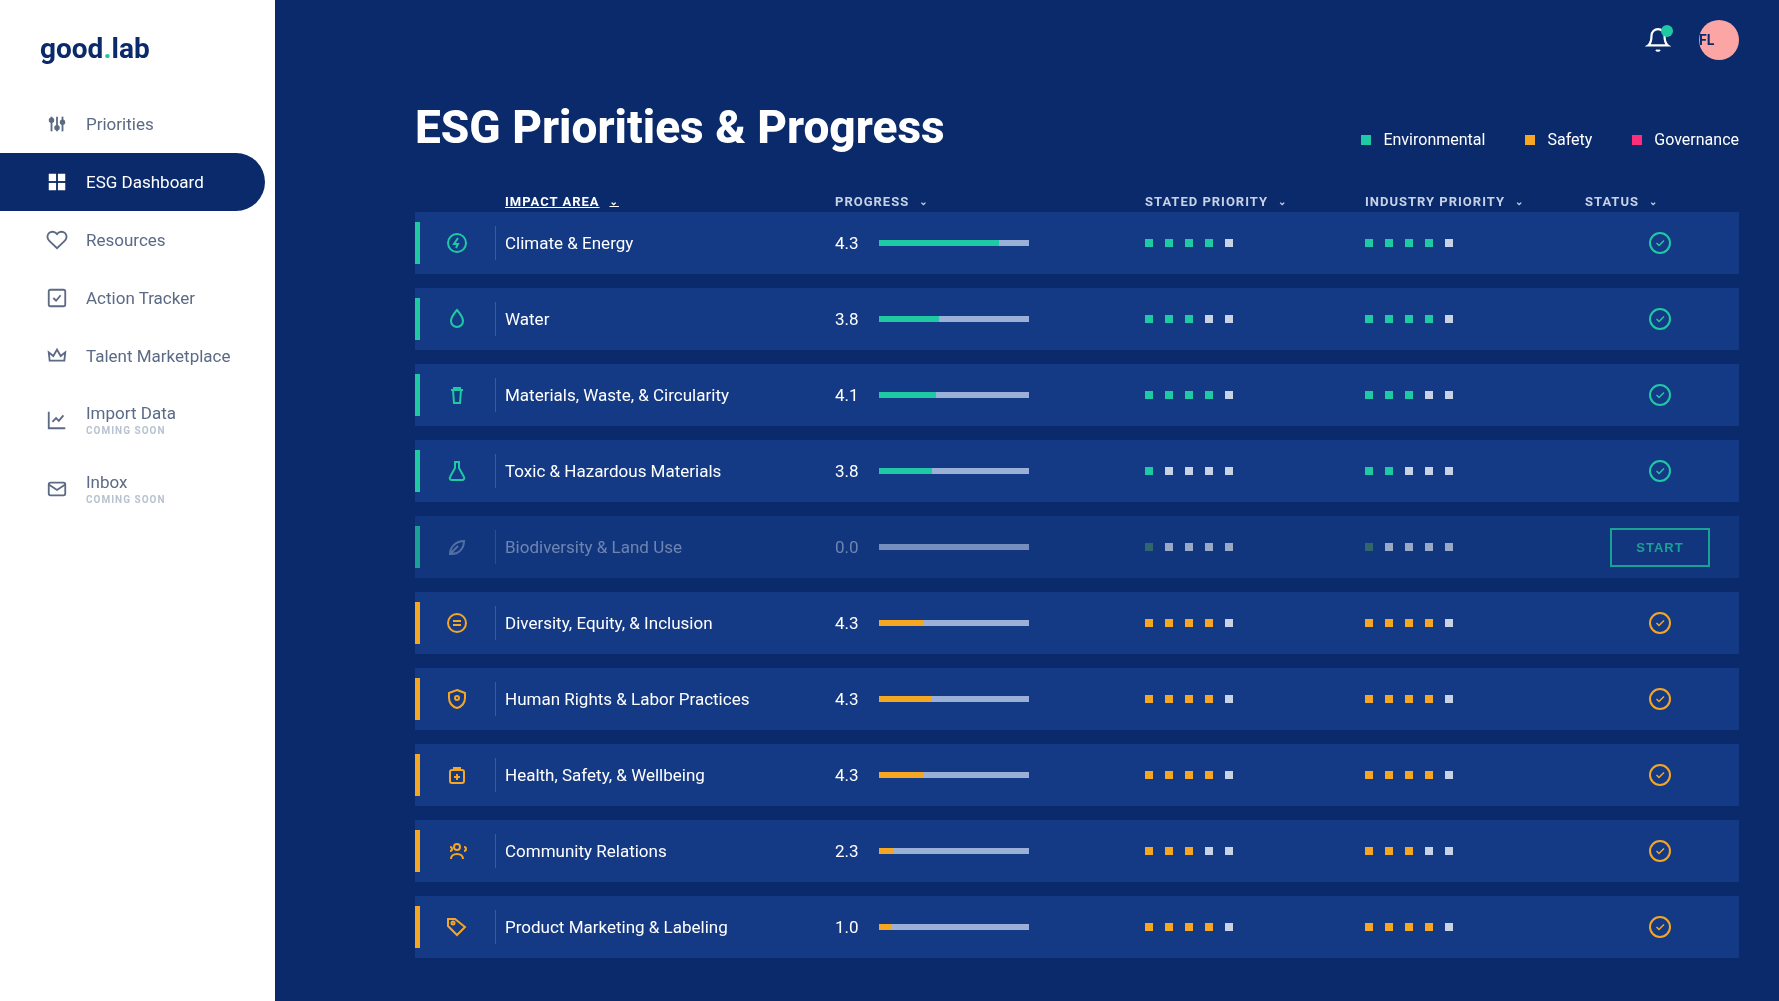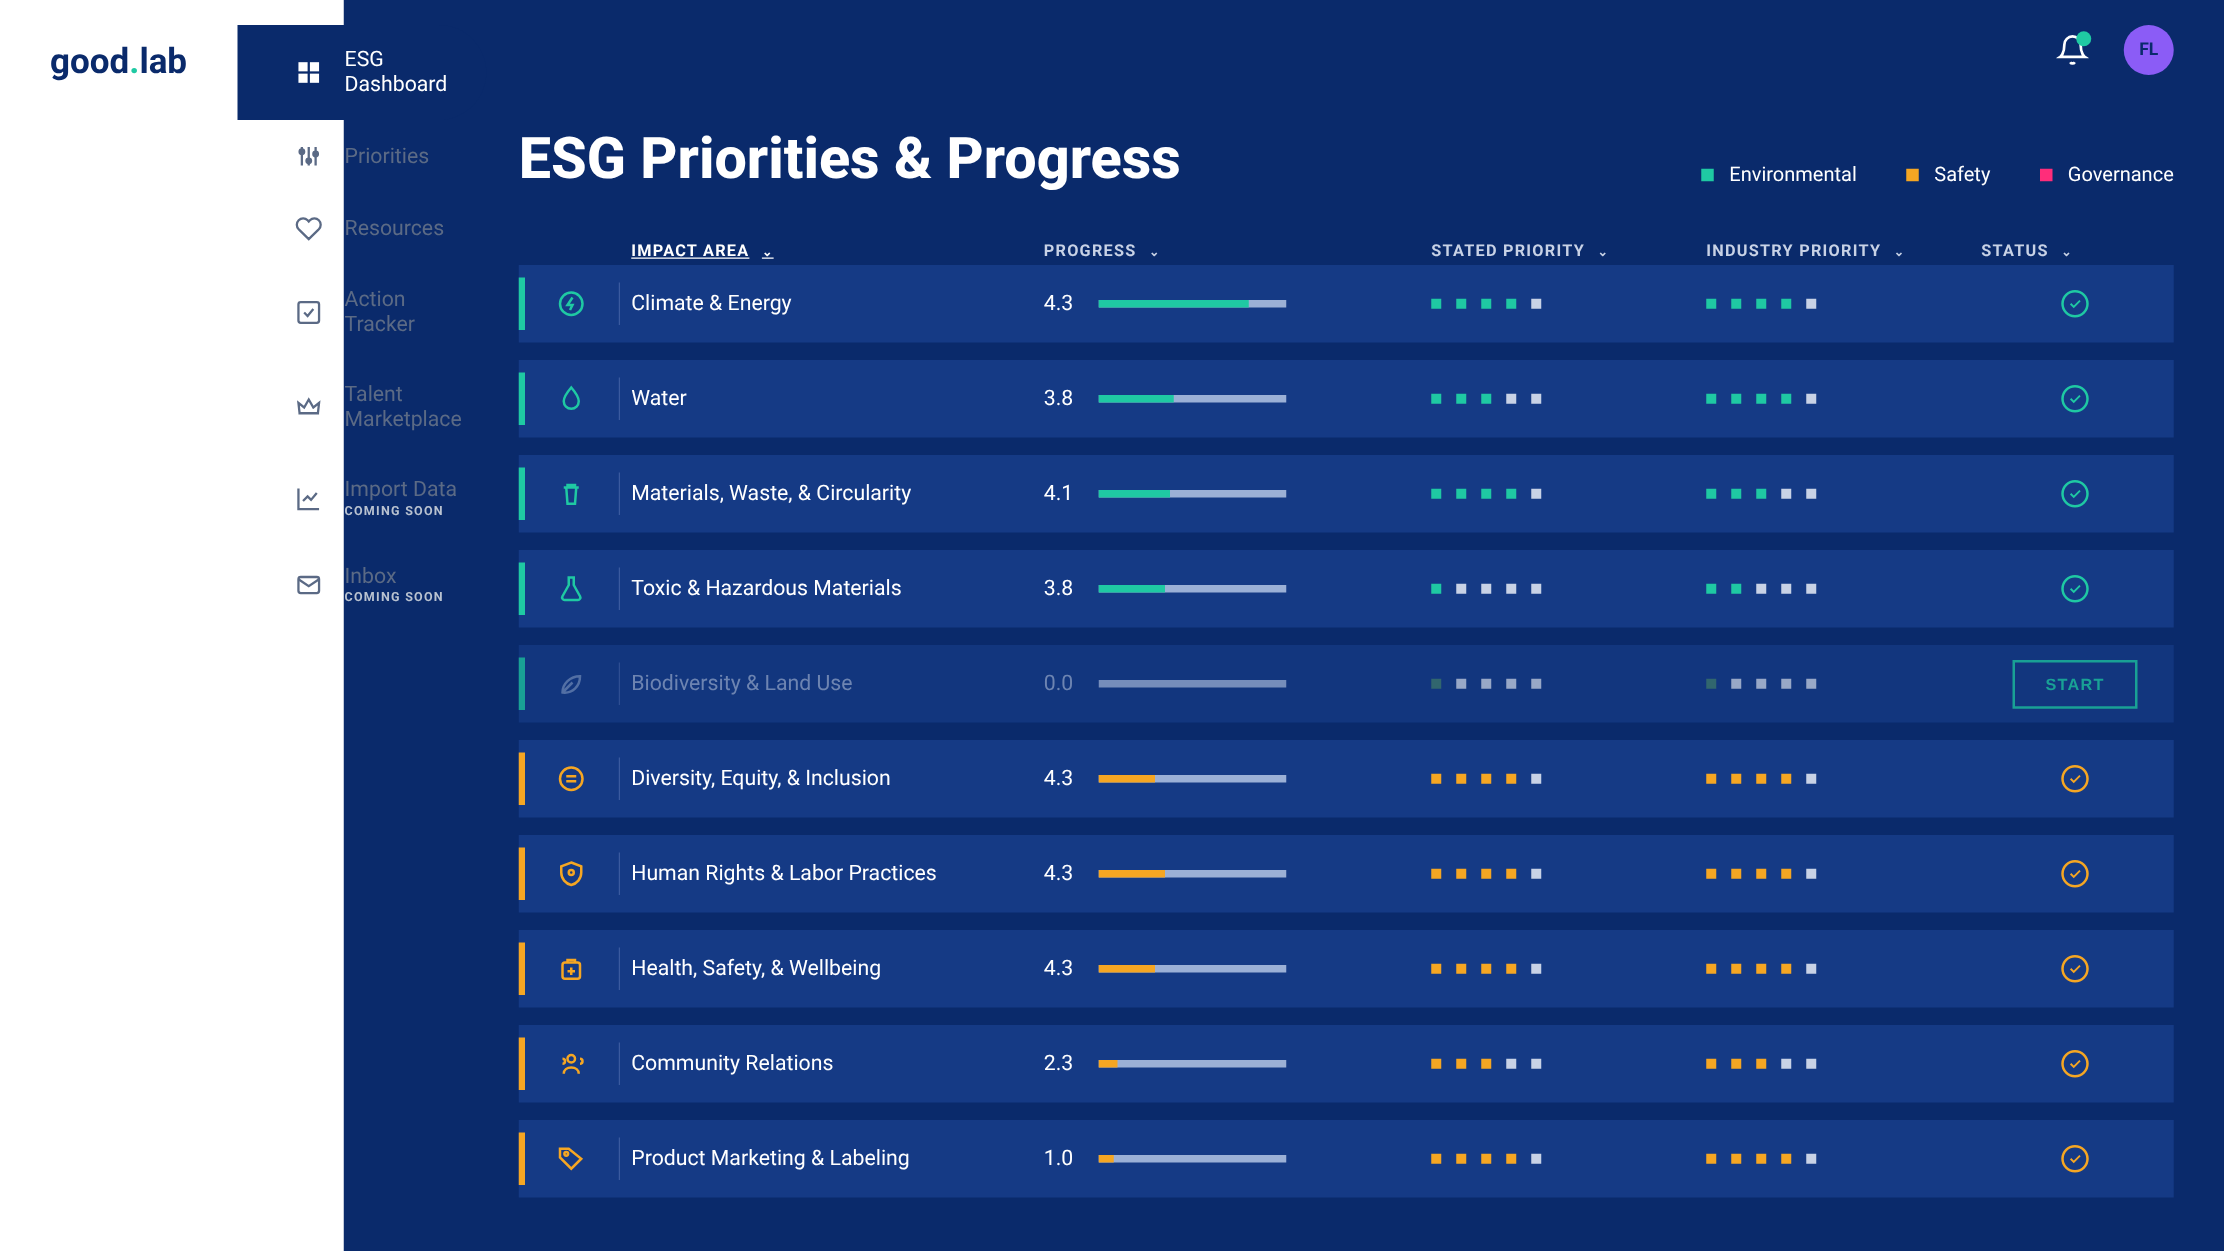--- a/index.html
+++ b/index.html
@@ -9,21 +9,21 @@
   color: #fff;
   width: 1779px;
   height: 1001px;
   overflow: hidden;
   display: flex;
 }
 .sidebar {
   width: 275px;
   background: #fff;
   display: flex;
-  flex-direction: row;
+  flex-direction: column;
   padding-top: 20px;
 }
 .logo {
   padding: 12px 40px 30px 40px;
   color: #0a2a6b;
   font-size: 28px;
   font-weight: 700;
 }
 .logo .dot { color: #1fc9a3; }
 .nav-item {
@@ -54,22 +54,22 @@
   position: absolute;
   top: 20px;
   right: 40px;
   display: flex;
   align-items: center;
   gap: 28px;
 }
 .bell-wrap { position: relative; cursor: pointer; }
 .bell-dot { position: absolute; top: -2px; right: -2px; width: 12px; height: 12px; border-radius: 50%; background: #1fc9a3; }
 .avatar {
-  width: 40px; height: 40px; border-radius: 50%; background: #8b5cf6; color: #0a2a6b;
-  display: flex; align-items: center; justify-content: center; font-weight: 700; font-size: 14px;
+  width: 40px; height: 40px; border-radius: 50%; background: #fca5a5; color: #0a2a6b;
+  display: flex; align-items: center; font-weight: 700; font-size: 14px;
   cursor: pointer;
 }
 .page-title {
   font-size: 46px;
   font-weight: 800;
   margin-top: 70px;
   margin-bottom: 10px;
 }
 .legend {
   position: absolute;
@@ -137,46 +137,46 @@
 svg { display: block; }
 </style>
 </head>
 <body>
 
 <div class="sidebar">
   <div class="logo">
     <span>good</span><span class="dot">.</span><span>lab</span>
   </div>
   <div id="nav-list">
-      <div class="nav-item active">
-        <span class="icon">
-          <svg width="22" height="22" viewBox="0 0 24 24" fill="currentColor">
-            <rect x="3" y="3" width="8" height="8"></rect>
-            <rect x="13" y="3" width="8" height="8"></rect>
-            <rect x="3" y="13" width="8" height="8"></rect>
-            <rect x="13" y="13" width="8" height="8"></rect>
-          </svg>
-        </span>
-        <span class="label-wrap">
-          <span>ESG Dashboard</span>
-        </span>
-      </div>
       <div class="nav-item">
         <span class="icon">
           <svg width="22" height="22" viewBox="0 0 24 24" fill="none" stroke="currentColor" stroke-width="2">
             <line x1="6" y1="4" x2="6" y2="20"></line>
             <line x1="12" y1="4" x2="12" y2="20"></line>
             <line x1="18" y1="4" x2="18" y2="20"></line>
             <circle cx="6" cy="8" r="2" fill="currentColor"></circle>
             <circle cx="12" cy="16" r="2" fill="currentColor"></circle>
             <circle cx="18" cy="10" r="2" fill="currentColor"></circle>
           </svg>
         </span>
         <span class="label-wrap">
           <span>Priorities</span>
+        </span>
+      </div>
+      <div class="nav-item active">
+        <span class="icon">
+          <svg width="22" height="22" viewBox="0 0 24 24" fill="currentColor">
+            <rect x="3" y="3" width="8" height="8"></rect>
+            <rect x="13" y="3" width="8" height="8"></rect>
+            <rect x="3" y="13" width="8" height="8"></rect>
+            <rect x="13" y="13" width="8" height="8"></rect>
+          </svg>
+        </span>
+        <span class="label-wrap">
+          <span>ESG Dashboard</span>
         </span>
       </div>
       <div class="nav-item">
         <span class="icon">
           <svg width="22" height="22" viewBox="0 0 24 24" fill="none" stroke="currentColor" stroke-width="2">
             <path d="M20.8 4.6a5.5 5.5 0 00-7.8 0L12 5.7l-1-1.1a5.5 5.5 0 00-7.8 7.8l1 1L12 21l7.8-7.6 1-1a5.5 5.5 0 000-7.8z"></path>
           </svg>
         </span>
         <span class="label-wrap">
           <span>Resources</span>

